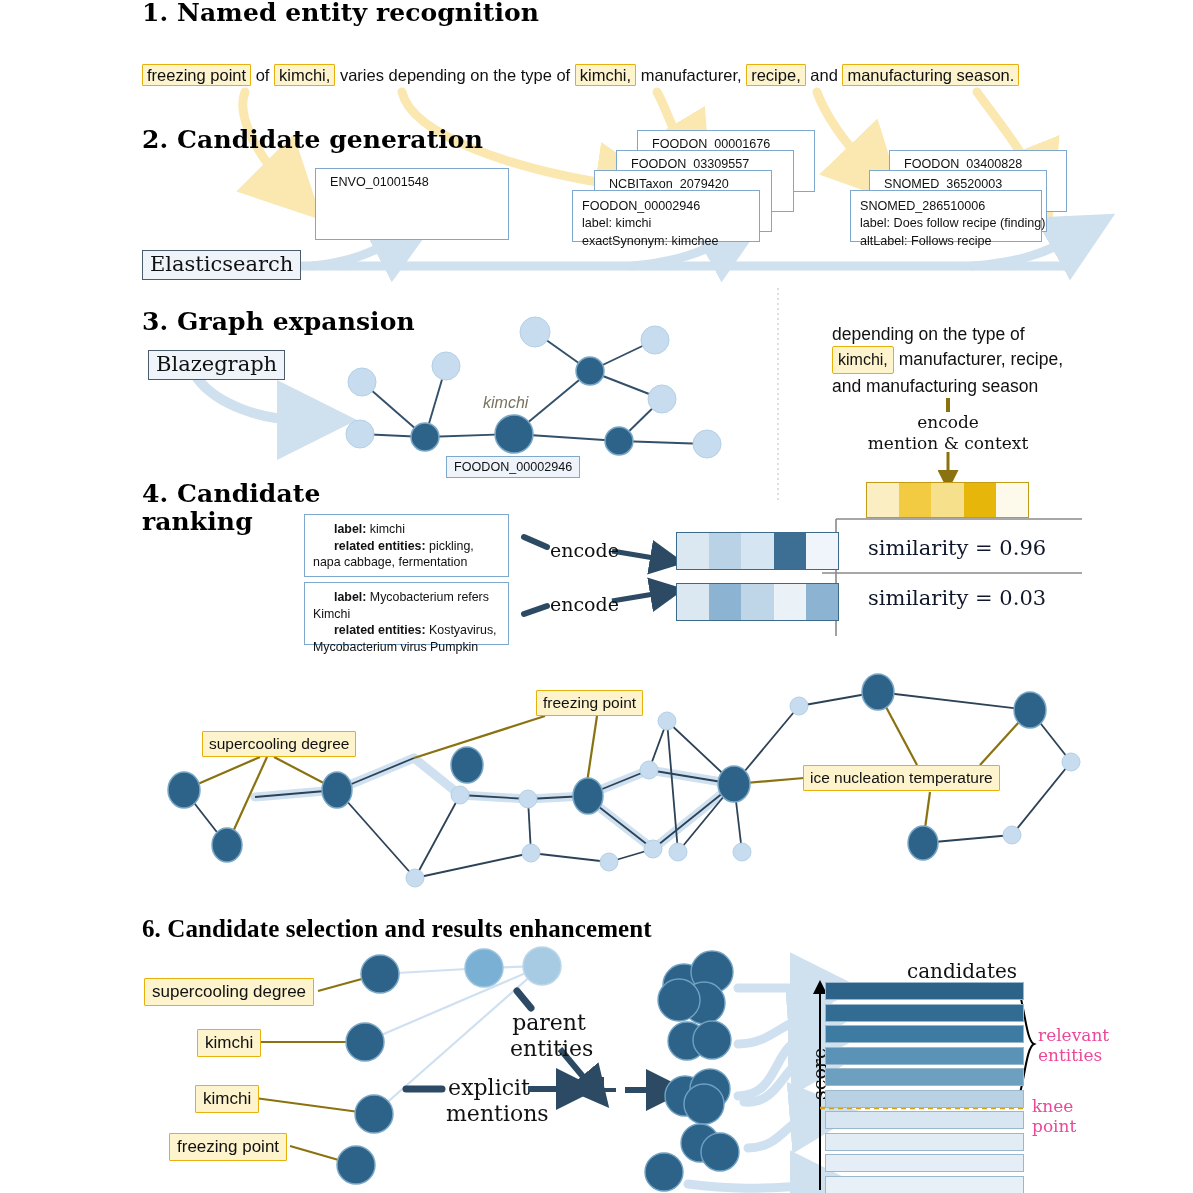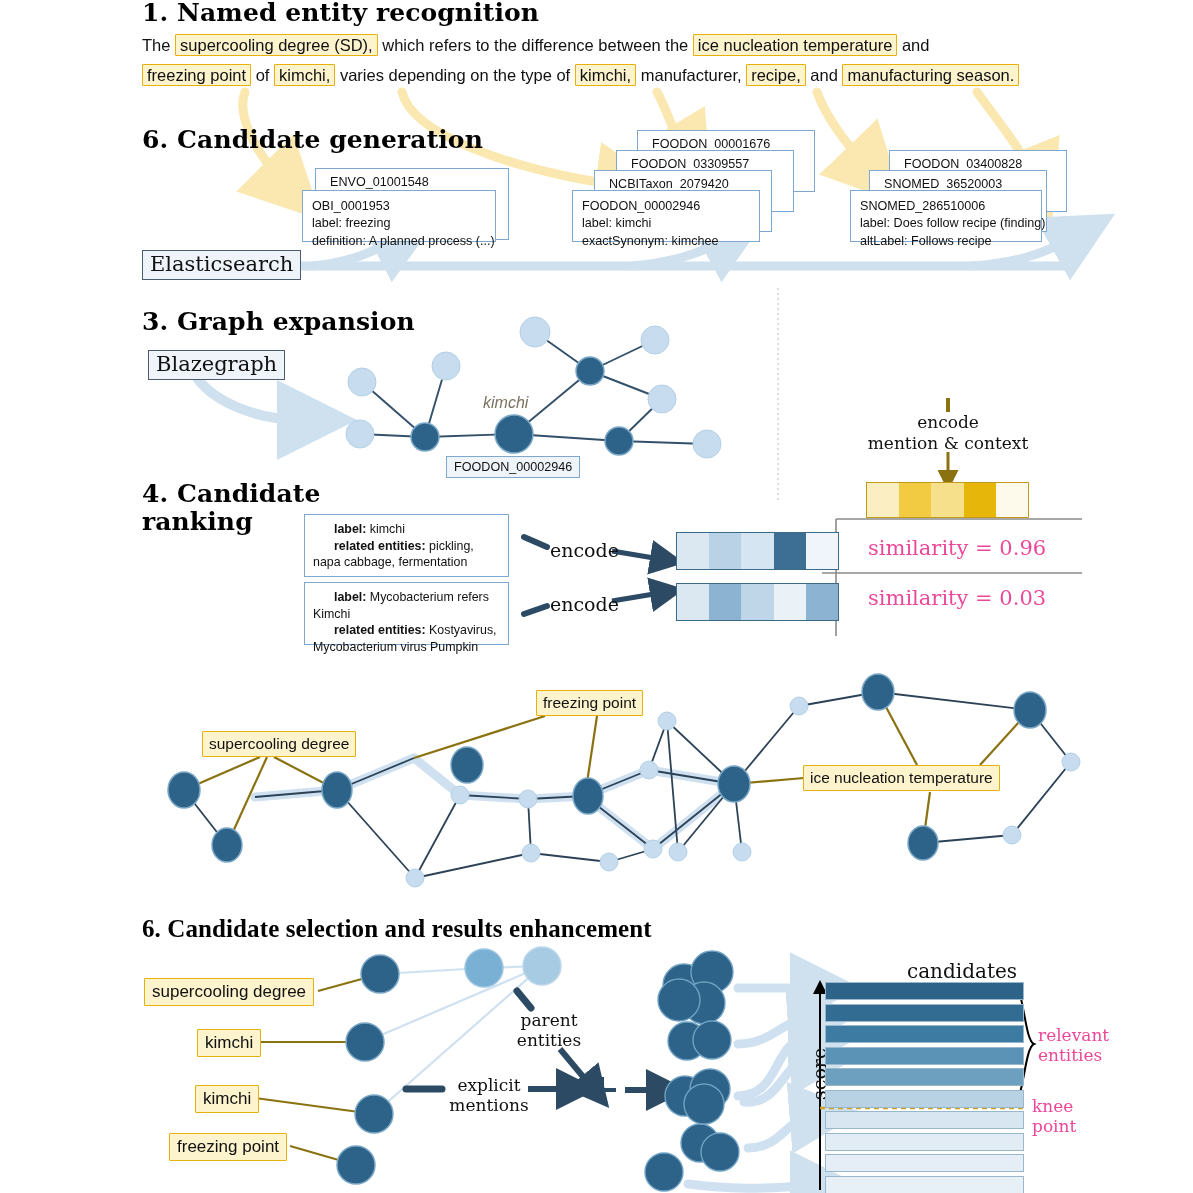--- a/index.html
+++ b/index.html
@@ -22,32 +22,32 @@
   .dbbox{position:absolute;background:#eef4fa;border:1.4px solid #4b5b6b;
          font-family:"DejaVu Serif","Liberation Serif",serif;font-size:21px;
          padding:1px 7px 3px 7px;color:#111;}
   .tagbox{position:absolute;background:#eef4fa;border:1.2px solid #7fa8cf;
           font-size:12.6px;padding:3px 7px;color:#111;white-space:nowrap;}
   .rt{position:absolute;font-family:"Liberation Sans",sans-serif;font-size:17.5px;
       color:#111;line-height:1.38;}
   .enc-lbl{position:absolute;font-family:"DejaVu Serif","Liberation Serif",serif;
            font-size:17px;color:#111;text-align:center;line-height:1.25;}
   .simtxt{position:absolute;font-family:"DejaVu Serif","Liberation Serif",serif;
-          font-size:21px;color:#ec4899;white-space:nowrap;}
+          font-size:21px;color:#0f172a;white-space:nowrap;}
   .rcard{position:absolute;background:#fff;border:1.1px solid #7fa8cf;box-sizing:border-box;
          padding:6px 8px;font-size:12.4px;line-height:1.34;color:#111;}
   .rcard b{font-weight:700;padding-left:21px;}
   .encword{position:absolute;font-family:"DejaVu Serif","Liberation Serif",serif;
            font-size:19px;color:#111;}
   .gtag{position:absolute;background:#fdf3cd;border:1.7px solid #e8b00a;
         font-size:15.5px;padding:3px 6px;color:#111;white-space:nowrap;border-radius:1px;}
   .g6tag{position:absolute;background:#fdf3cd;border:1.7px solid #e8b00a;
          font-size:17px;padding:3px 7px;color:#111;white-space:nowrap;border-radius:1px;}
   .lbl6{position:absolute;font-family:"DejaVu Serif","Liberation Serif",serif;
-        font-size:17px;color:#111;text-align:center;line-height:1.18;}
+        font-size:22px;color:#111;text-align:center;line-height:1.18;}
   .lbl6l{position:absolute;font-family:"DejaVu Serif","Liberation Serif",serif;
         font-size:17px;color:#ec4899;line-height:1.18;}
   .scorelbl{position:absolute;font-family:"DejaVu Serif","Liberation Serif",serif;
             font-size:19px;color:#111;transform:rotate(-90deg);transform-origin:left top;}
   .kimchi-it{position:absolute;font-style:italic;font-size:16px;color:#7b7360;
              font-family:"Liberation Sans",sans-serif;}
 </style>
 </head>
 <body>
 
@@ -278,39 +278,31 @@
     </g>
 
     <line x1="808" y1="1190" x2="808" y2="990" stroke="#000" stroke-width="2" marker-end="url(#blkar)"></line>
 
     <line x1="808" y1="1108" x2="1012" y2="1108" stroke="#d1a319" stroke-width="2.4" stroke-dasharray="5 4"></line>
 
     <path d="M1000,983 C1012,983 1012,1040 1022,1044 C1012,1048 1012,1104 1000,1106" stroke="#000" stroke-width="2" fill="none"></path>
   </svg>
 
   <div class="sec-title" style="left:130px;top:-2px;">1. Named entity recognition</div>
-  <div class="sec-title" style="left:130px;top:125px;">6. Candidate generation</div>
+  <div class="sec-title" style="left:130px;top:125px;">2. Candidate generation</div>
   <div class="sec-title" style="left:130px;top:307px;">3. Graph expansion</div>
   <div class="sec-title two-line" style="left:130px;top:480px;">4. Candidate ranking</div>
   <div class="sec-title" style="left:130px;top:915px;font-family:Liberation Serif, serif;">6. Candidate selection and results enhancement</div>
 
-  <div class="sent" style="left:130px;top:36px;">
-    <span>The </span><span class="hl">supercooling degree (SD),</span><span> which refers to the difference between the </span><span class="hl">ice nucleation temperature</span><span> and</span>
-  </div>
   <div class="sent" style="left:130px;top:66px;">
     <span class="hl">freezing point</span><span> of </span><span class="hl">kimchi,</span><span> varies depending on the type of </span><span class="hl">kimchi,</span><span> manufacturer, </span><span class="hl">recipe,</span><span> and </span><span class="hl">manufacturing season.</span>
   </div>
 
   <div class="card hdr" style="left:303px;top:168px;width:194px;height:72px;">
     <div class="ln">ENVO_01001548</div>
-  </div>
-  <div class="card body" style="left:290px;top:190px;width:194px;height:52px;">
-    <div class="ln">OBI_0001953</div>
-    <div class="ln">label: freezing</div>
-    <div class="ln">definition: A planned process (...)</div>
   </div>
 
   <div class="card hdr" style="left:625px;top:130px;width:178px;height:62px;">
     <div class="ln">FOODON_00001676</div>
   </div>
   <div class="card hdr" style="left:604px;top:150px;width:178px;height:62px;">
     <div class="ln">FOODON_03309557</div>
   </div>
   <div class="card hdr" style="left:582px;top:170px;width:178px;height:62px;">
     <div class="ln">NCBITaxon_2079420</div>
@@ -332,20 +324,25 @@
     <div class="ln">label: Does follow recipe (finding)</div>
     <div class="ln">altLabel: Follows recipe</div>
   </div>
 
   <div class="dbbox" style="left:130px;top:250px;">Elasticsearch</div>
 
   <div class="dbbox" style="left:136px;top:350px;">Blazegraph</div>
   <div class="kimchi-it" style="left:471px;top:394px;">kimchi</div>
   <div class="tagbox" style="left:434px;top:456px;">FOODON_00002946</div>
 
+  <div class="rt" style="left:820px;top:322px;width:265px;">
+    <span>depending on the type of</span><br>
+    <span class="hl2">kimchi,</span><span> manufacturer, recipe,</span><br>
+    <span>and manufacturing season</span>
+  </div>
   <div class="enc-lbl" style="left:836px;top:412px;width:200px;">
     <span>encode</span><br>
     <span>mention &amp; context</span>
   </div>
 
   <div style="position:absolute;left:854px;top:482px;width:163px;height:36px;
               border:1.6px solid #c49b18;display:flex;box-sizing:border-box;">
     <div style="flex:1;background:#faeec2;"></div>
     <div style="flex:1;background:#f2cb43;"></div>
     <div style="flex:1;background:#f7e08c;"></div>

